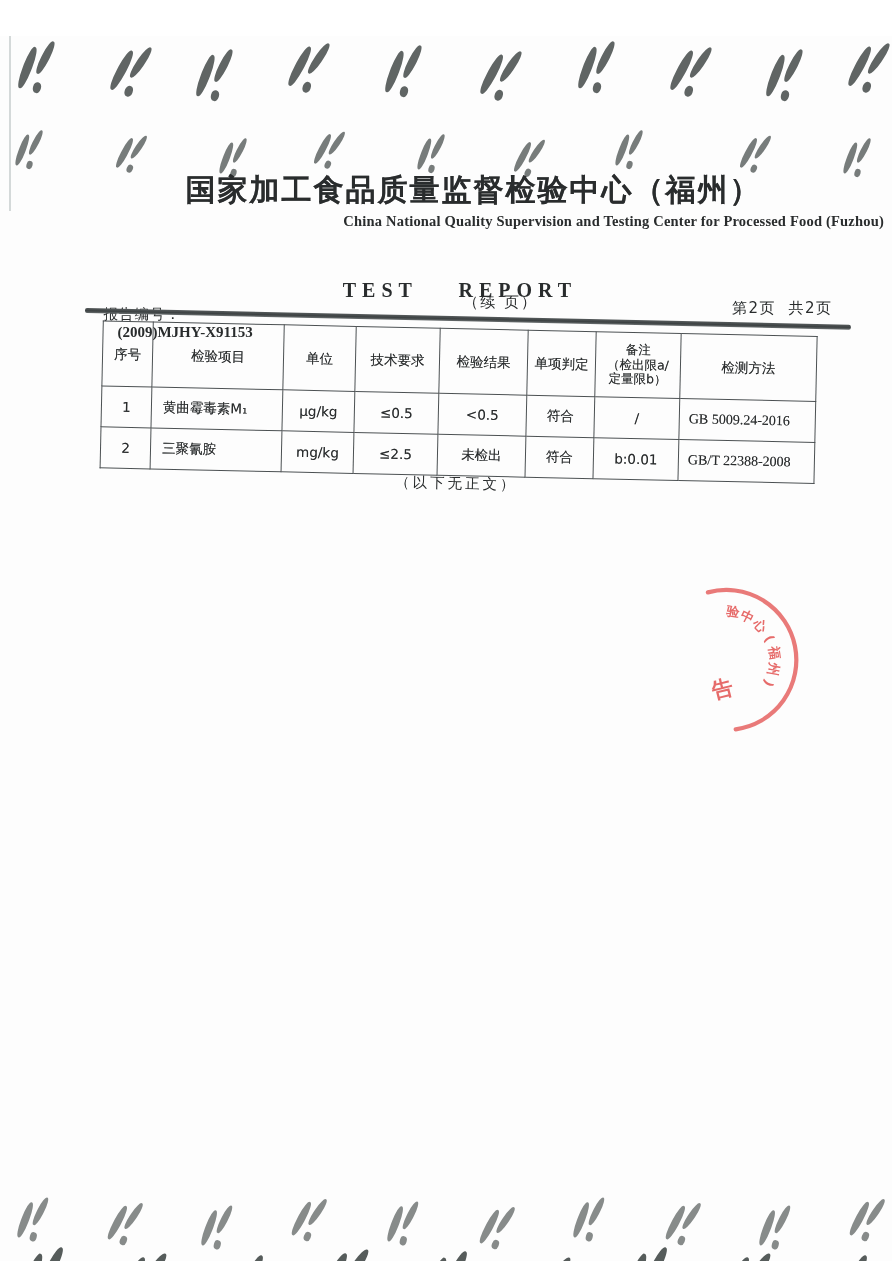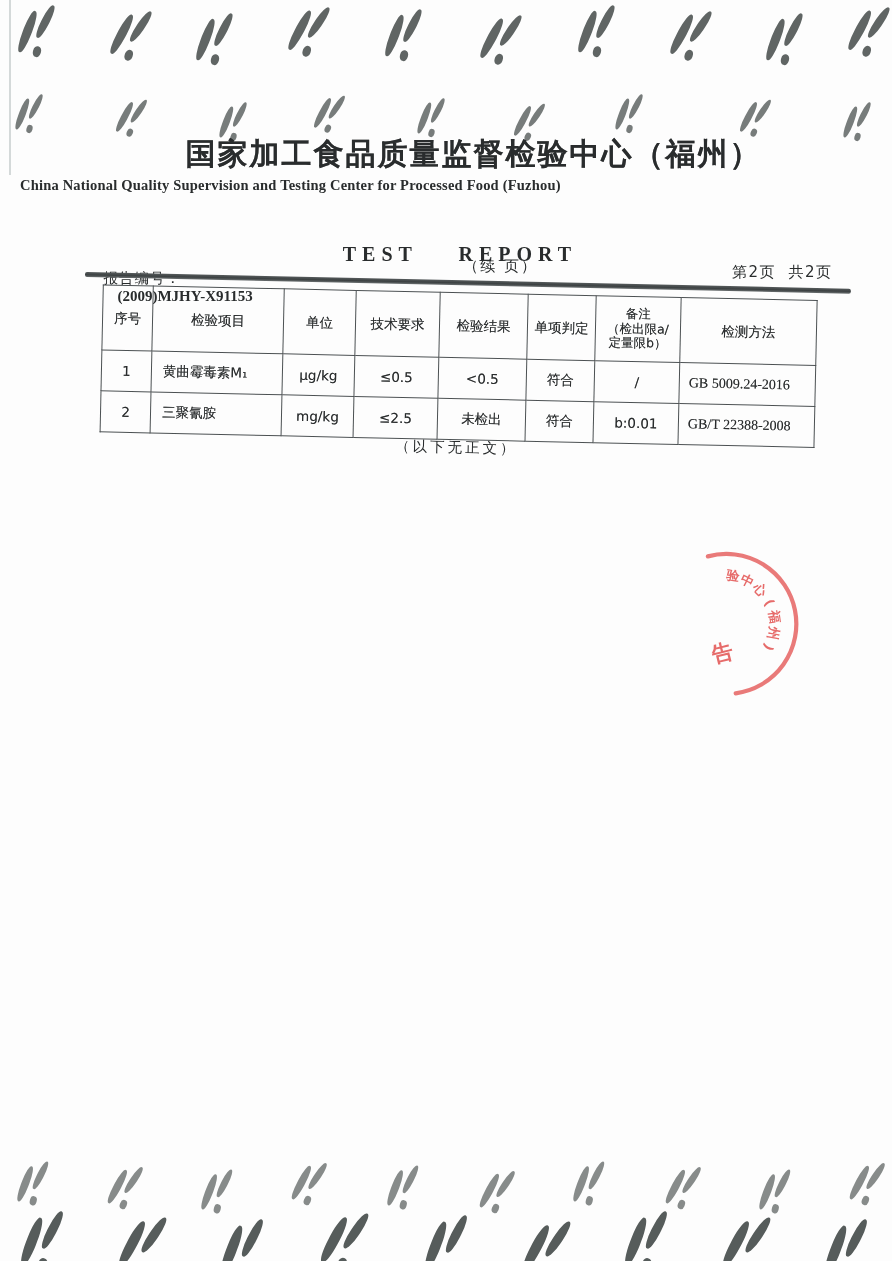--- a/index.html
+++ b/index.html
@@ -1,24 +1,24 @@
 <!DOCTYPE html>
 <html><head>
 <meta charset="utf-8">
 <style>
   html,body{margin:0;padding:0;background:#ffffff;}
   body{width:892px;height:1261px;overflow:hidden;position:relative;
        font-family:"DejaVu Sans","Liberation Sans",sans-serif;color:#292c2d;}
-  .page{position:absolute;inset:0;background:#fdfdfd;overflow:hidden;}
+  .page{position:absolute;inset:0;background:#fdfdfd;overflow:hidden;margin-top:36px;}
 
   
   .org-cn{position:absolute;left:55px;top:134px;width:837px;text-align:center;
           font-size:30px;font-weight:bold;letter-spacing:2px;
           text-shadow:0 0 .6px rgba(20,22,23,.6);}
-  .org-en{position:absolute;left:20px;top:177px;width:872px;text-align:left;
+  .org-en{position:absolute;left:12px;top:177px;width:872px;text-align:right;
           font-family:"Liberation Serif","DejaVu Serif",serif;
           font-size:14.5px;font-weight:bold;letter-spacing:.2px;}
   .title-cn{position:absolute;left:30px;top:204px;width:860px;text-align:center;
           font-size:32px;font-weight:bold;letter-spacing:28px;text-indent:28px;
           text-shadow:0 0 .6px rgba(20,22,23,.55);}
   .title-en{position:absolute;left:28px;top:243px;width:864px;text-align:center;
           font-family:"Liberation Serif","DejaVu Serif",serif;
           font-size:20px;font-weight:bold;letter-spacing:6px;word-spacing:30px;}
   .report-no{position:absolute;left:85px;top:253px;font-size:14.5px;white-space:pre;}
   .report-no .lbl{letter-spacing:1px;}

